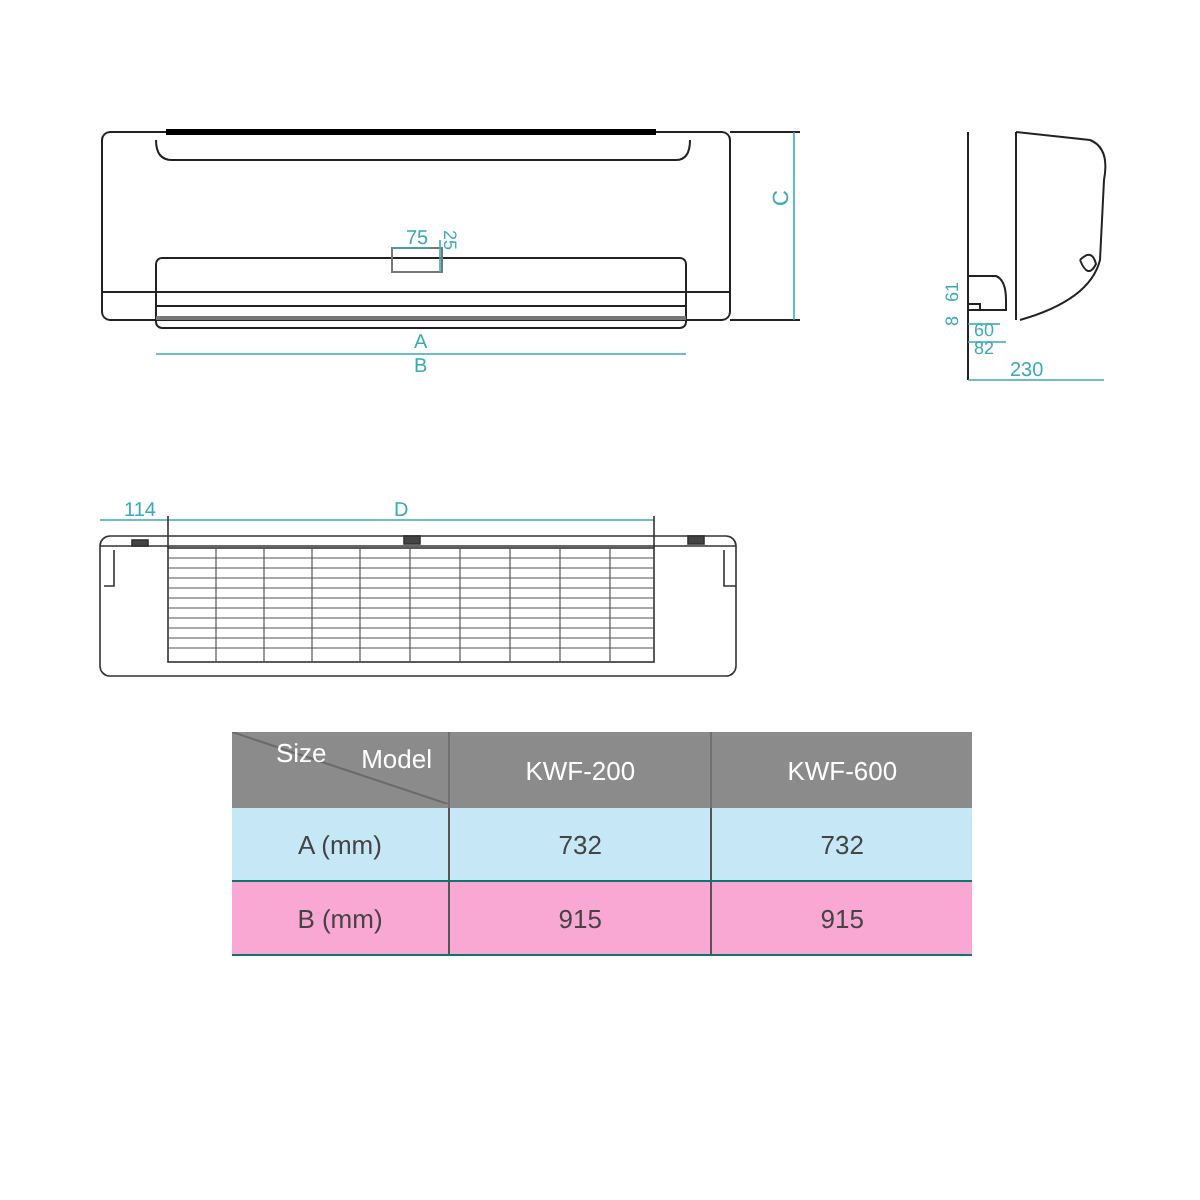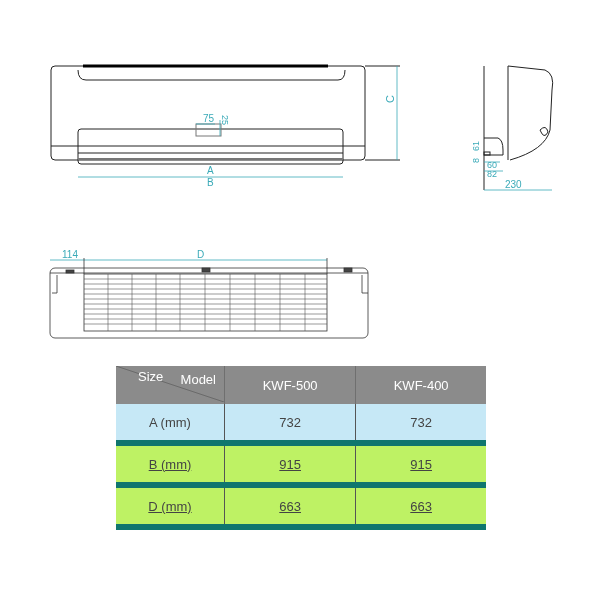--- a/index.html
+++ b/index.html
@@ -6,24 +6,24 @@
   body { width:600px; height:600px; position:relative; overflow:hidden;
          font-family:"Liberation Sans", sans-serif; }
   svg.drawing { position:absolute; left:0; top:0; }
   .dimtext { font-family:"Liberation Sans", sans-serif; fill:#3aaab8; }
   table.spec { position:absolute; left:116px; top:366px; width:370px;
                border-collapse:collapse; font-size:13px; color:#444;border-radius:30px; }
   table.spec th { background:#8b8b8b; color:#ffffff; font-weight:normal;
                   height:36px; border-right:1px solid #6f6f6f; font-size:13px; }
   table.spec th:last-child { border-right:none; }
   table.spec td { height:34px; text-align:center; border-right:1px solid #555;
-                  border-bottom:6px solid #0f766e; }
+                  border-bottom:1px solid #0f766e; }
   table.spec td:last-child { border-right:none; }
   table.spec tr.odd td { background:#c6e8f6; }
-  table.spec tr.even td { background:#bef264;text-decoration:underline; }
+  table.spec tr.even td { background:#f9a8d4; }
   th.corner { position:relative; width:108px; padding:0; }
   th.corner .m { position:absolute; right:8px; top:6px; }
   th.corner .s { position:absolute; left:22px; bottom:20px; }
   th.corner svg { position:absolute; left:0; top:0; }
 </style>
 </head>
 <body>
 
 <svg class="drawing" width="600" height="360">
 
@@ -114,34 +114,29 @@
 <table class="spec">
   <thead>
     <tr>
       <th class="corner">
         <svg width="108" height="36">
             <line x1="0" y1="0" x2="108" y2="36" stroke="#6a6a6a" stroke-width="1"></line>
           </svg>
         <span class="m">Model</span>
         <span class="s">Size</span>
       </th>
-      <th>KWF-500</th>
-      <th>KWF-400</th>
+      <th>KWF-200</th>
+      <th>KWF-600</th>
     </tr>
   </thead>
   <tbody>
     <tr class="odd">
       <td>A (mm)</td>
       <td>732</td>
       <td>732</td>
     </tr>
     <tr class="even">
       <td>B (mm)</td>
       <td>915</td>
       <td>915</td>
     </tr>
-    <tr class="even">
-      <td>D (mm)</td>
-      <td>663</td>
-      <td>663</td>
-    </tr>
   </tbody>
 </table>
 
 </body></html>

